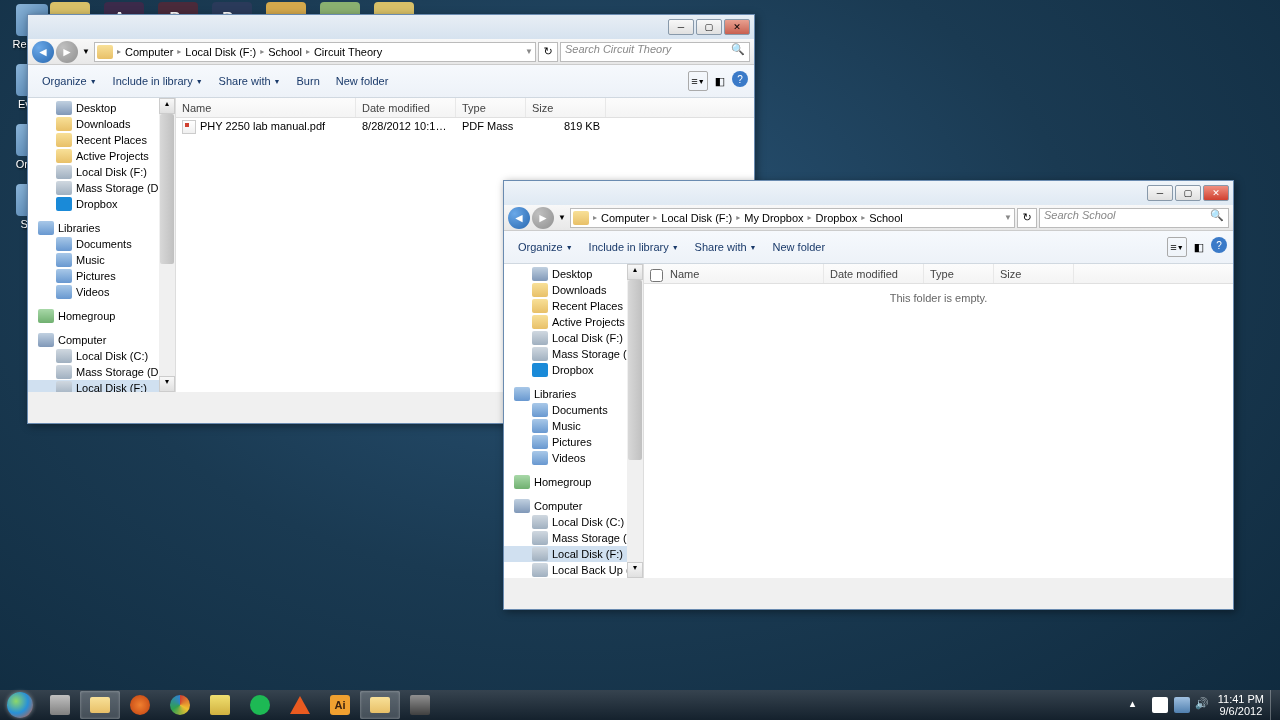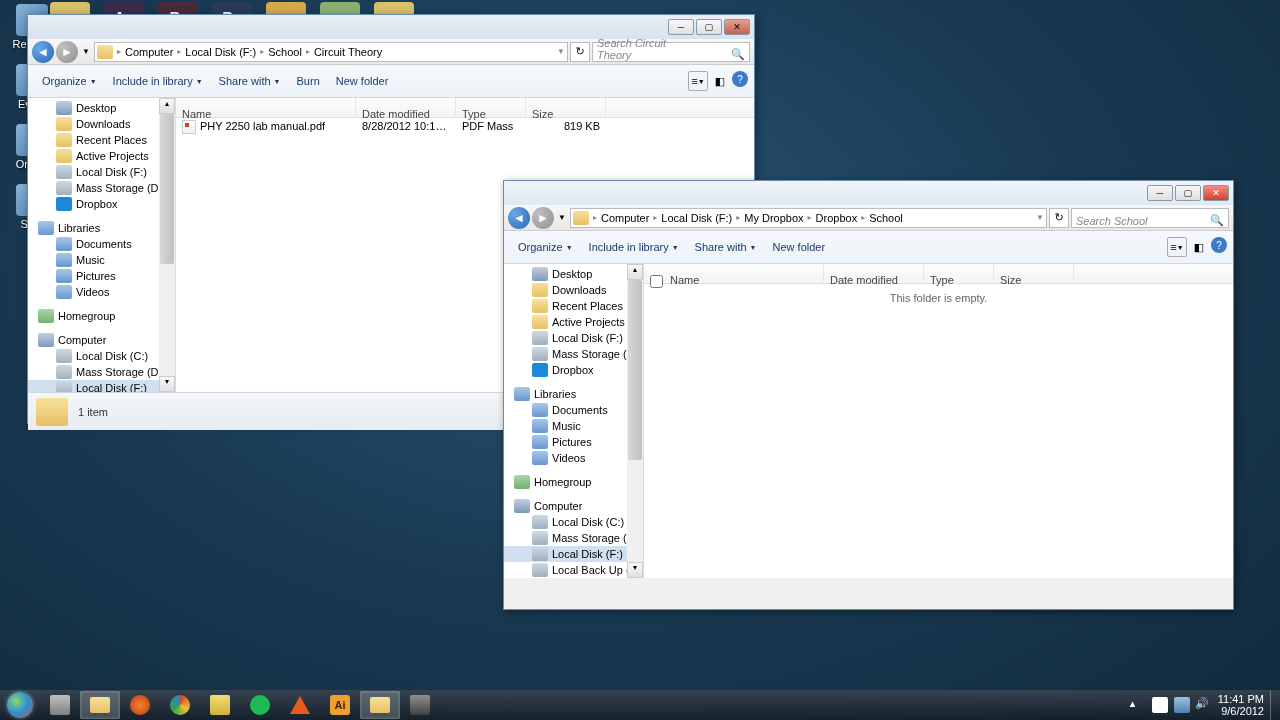--- a/index.html
+++ b/index.html
@@ -29,21 +29,21 @@
 
 .navbar { height: 26px; background: linear-gradient(to bottom, #f8f8f8, #e8e8e8); display: flex; align-items: center; padding: 0 4px; gap: 2px; border-bottom: 1px solid #ccc; }
 .nav-arrow { width: 22px; height: 22px; border-radius: 50%; background: radial-gradient(circle at 30% 30%, #6aa8e8, #2868b0); display: flex; align-items: center; justify-content: center; color: white; cursor: pointer; font-size: 12px; }
 .nav-arrow.disabled { background: radial-gradient(circle at 30% 30%, #c0c0c0, #909090); }
 .nav-hist { width: 12px; height: 20px; display: flex; align-items: center; justify-content: center; font-size: 8px; cursor: pointer; }
 .address { flex: 1; background: white; border: 1px solid #bbb; height: 20px; display: flex; align-items: center; padding: 0 2px; }
 .folder-ico-sm { width: 16px; height: 14px; background: linear-gradient(to bottom, #f8e098, #e8c068); border-radius: 2px; margin-right: 4px; }
 .crumb { padding: 0 4px; color: #000; cursor: pointer; }
 .crumb-sep { color: #888; font-size: 8px; }
 .refresh { width: 20px; height: 20px; border: 1px solid #bbb; background: white; display: flex; align-items: center; justify-content: center; cursor: pointer; }
-.search { width: 158px; background: white; border: 1px solid #bbb; height: 20px; display: flex; align-items: flex-end; padding: 0 4px; color: #888; font-style: italic; gap: 41px; }
+.search { width: 190px; background: white; border: 1px solid #bbb; height: 20px; display: flex; align-items: flex-start; padding: 0 4px; color: #888; font-style: italic; gap: 41px; }
 .search .mag { margin-left: auto; font-style: normal; }
 
 .toolbar { height: 26px; background: linear-gradient(to bottom, #f6f9fd, #edf2f8); display: flex; align-items: center; padding: 16px 6px; border-bottom: 1px solid #d0d8e0; }
 .tool-btn { padding: 2px 8px; color: #1a3a6a; cursor: pointer; display: flex; align-items: center; gap: 3px; }
 .tool-drop { font-size: 7px; }
 .tool-right { margin-left: auto; display: flex; gap: 2px; }
 .tool-ico { width: 20px; height: 20px; display: flex; align-items: center; justify-content: center; cursor: pointer; }
 .tool-ico.view { border: 1px solid #aaa; border-radius: 2px; }
 .tool-ico.help { border-radius: 50%; background: #3a7ac8; color: white; width: 16px; height: 16px; font-size: 10px; }
 
@@ -59,41 +59,41 @@
 .side-ico { width: 16px; height: 14px; flex-shrink: 0; }
 .ico-folder { background: linear-gradient(to bottom, #f8e098, #e8c068); border-radius: 2px; }
 .ico-drive { background: linear-gradient(to bottom, #d0d8e0, #a0b0c0); border-radius: 2px; }
 .ico-lib { background: linear-gradient(to bottom, #a8c8e8, #6898d0); border-radius: 2px; }
 .ico-comp { background: linear-gradient(to bottom, #c0d0e0, #8098b8); border-radius: 2px; }
 .ico-home { background: linear-gradient(to bottom, #a8d8a8, #70b070); border-radius: 2px; }
 .ico-dropbox { background: #1a8ad8; border-radius: 2px; }
 
 .content { flex: 1; background: white; overflow: auto; }
 .col-headers { display: flex; height: 20px; border-bottom: 1px solid #e0e0e0; background: linear-gradient(to bottom, #fcfcfc, #f4f4f4); }
-.col-h { padding: 10px 6px; border-right: 1px solid #e8e8e8; color: #444; }
+.col-h { padding: 4px 6px; border-right: 1px solid #e8e8e8; color: #444; }
 .row { display: flex; padding: 1px 0; cursor: pointer; }
 .cell { padding: 1px 6px; overflow: hidden; text-overflow: ellipsis; white-space: nowrap; }
 .file-ico { width: 14px; height: 14px; display: inline-block; margin-right: 4px; vertical-align: middle; }
 .pdf-ico { background: linear-gradient(to bottom, white, #f0f0f0); border: 1px solid #ccc; position: relative; }
 .pdf-ico::after { content: ''; position: absolute; left: 2px; top: 2px; width: 4px; height: 4px; background: #d04030; }
 .empty-msg { text-align: center; color: #666; padding: 8px; }
 
 .statusbar { height: 38px; background: linear-gradient(to bottom, #f4f6f9, #e8ecf0); border-top: 1px solid #d0d8e0; display: flex; align-items: center; padding: 0 8px; gap: 10px; }
 .status-ico { width: 32px; height: 28px; }
 .status-txt { color: #333; }
 
 
 .taskbar { position: absolute; bottom: 0; left: 0; right: 0; height: 30px; background: linear-gradient(to bottom, rgba(60,70,80,0.85), rgba(20,30,40,0.85)); display: flex; align-items: center; padding: 0 0 0 0; }
 .start-btn { width: 40px; height: 30px; display: flex; align-items: center; justify-content: center; cursor: pointer; }
 .start-orb { width: 26px; height: 26px; border-radius: 50%; background: radial-gradient(circle at 35% 35%, #8ed868, #2890d8 50%, #d85830); box-shadow: 0 0 4px rgba(255,255,255,0.4); }
 .task-btn { width: 40px; height: 28px; display: flex; align-items: center; justify-content: center; cursor: pointer; border-radius: 2px; }
 .task-btn.active { background: rgba(255,255,255,0.2); box-shadow: inset 0 0 3px rgba(255,255,255,0.4); }
 .tray { margin-left: auto; display: flex; align-items: center; gap: 6px; padding: 0 6px; color: white; }
 .tray-ico { width: 16px; height: 16px; cursor: pointer; }
-.clock { text-align: right; line-height: 1.1; font-size: 10px; }
+.clock { text-align: center; line-height: 1.1; font-size: 10px; }
 .show-desktop { width: 10px; height: 30px; border-left: 1px solid rgba(255,255,255,0.3); cursor: pointer; }
 </style>
 </head>
 <body>
 
 <div class="desktop-icons">
   <div class="desktop-icon"><div class="ico"></div><span>Recycle</span></div>
   <div class="desktop-icon"><div class="ico"></div><span>Every</span></div>
   <div class="desktop-icon"><div class="ico"></div><span>Oracle</span></div>
   <div class="desktop-icon"><div class="ico"></div><span>Sour</span></div>
@@ -246,24 +246,20 @@
         <div class="col-h" style="width:80px">Size</div>
       </div>
       <div class="row">
         <div class="cell" style="width:180px"><span class="file-ico pdf-ico"></span><span>PHY 2250 lab manual.pdf</span></div>
         <div class="cell" style="width:100px">8/28/2012 10:10 AM</div>
         <div class="cell" style="width:70px">PDF Mass</div>
         <div class="cell" style="width:80px;text-align:right">819 KB</div>
       </div>
     </div>
   </div>
-  <div class="statusbar">
-    <div class="status-ico ico-folder"></div>
-    <div class="status-txt">1 item</div>
-  </div>
 </div>
 
 <div class="explorer win2">
   <div class="titlebar">
     <div class="win-btn">─</div>
     <div class="win-btn">▢</div>
     <div class="win-btn close">✕</div>
   </div>
   <div class="navbar">
     <div class="nav-arrow">◄</div>

